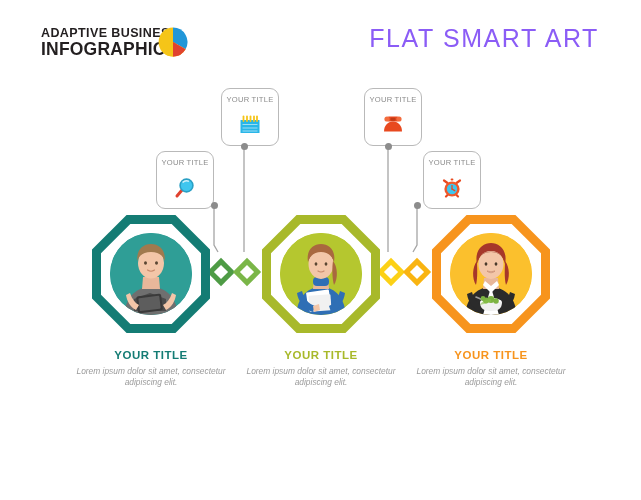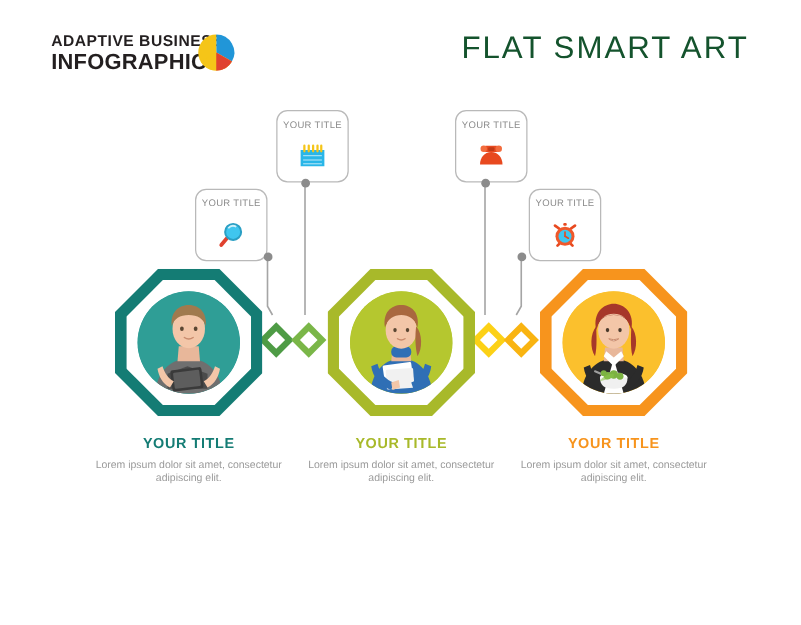--- a/index.html
+++ b/index.html
@@ -9,21 +9,21 @@
   }
   .stage{position:absolute;left:0;top:0;width:641px;height:500px;}
 
   
   .brand{position:absolute;left:41px;top:26px;width:180px;}
   .brand-l1{font-size:12.5px;font-weight:bold;letter-spacing:.4px;color:#231f20;line-height:14px;}
   .brand-l2{font-size:17.5px;font-weight:bold;letter-spacing:.2px;color:#231f20;line-height:19px;}
   .brand-logo{position:absolute;left:158px;top:27px;width:30px;height:30px;}
   .page-title{
     position:absolute;right:42px;top:24px;font-size:25px;letter-spacing:1.6px;
-    color:#14532d;font-weight:400;white-space:nowrap;
+    color:#8b5cf6;font-weight:400;white-space:nowrap;
   }
 
   
   .wires{position:absolute;left:0;top:0;width:641px;height:500px;}
 
   
   .card{
     position:absolute;width:58px;height:58px;border:1px solid #b9b9b9;border-radius:9px;
     background:#ffffff;box-sizing:border-box;
   }
@@ -48,21 +48,21 @@
     position:absolute;left:18px;top:18px;width:82px;height:82px;border-radius:50%;overflow:hidden;
   }
 
   
   .dia{position:absolute;width:20px;height:20px;transform:rotate(45deg);}
   .dia-in{position:absolute;left:5px;top:5px;width:10px;height:10px;background:#fff;}
 
   
   .cap{position:absolute;width:150px;text-align:center;}
   .cap-title{font-size:11.5px;font-weight:bold;letter-spacing:.5px;line-height:15px;}
-  .cap-body{font-size:8.4px;color:#9a9a9a;line-height:11.2px;margin-top:3px;}
+  .cap-body{font-size:8.4px;color:#9a9a9a;line-height:11.2px;margin-top:3px;font-style:italic;}
 
   
   .footer{
     position:absolute;left:95px;top:443px;width:450px;text-align:center;
     font-size:11px;color:#8d8d8d;line-height:17px;
   }
   svg{display:block;overflow:visible;}
 </style>
 </head>
 <body>

